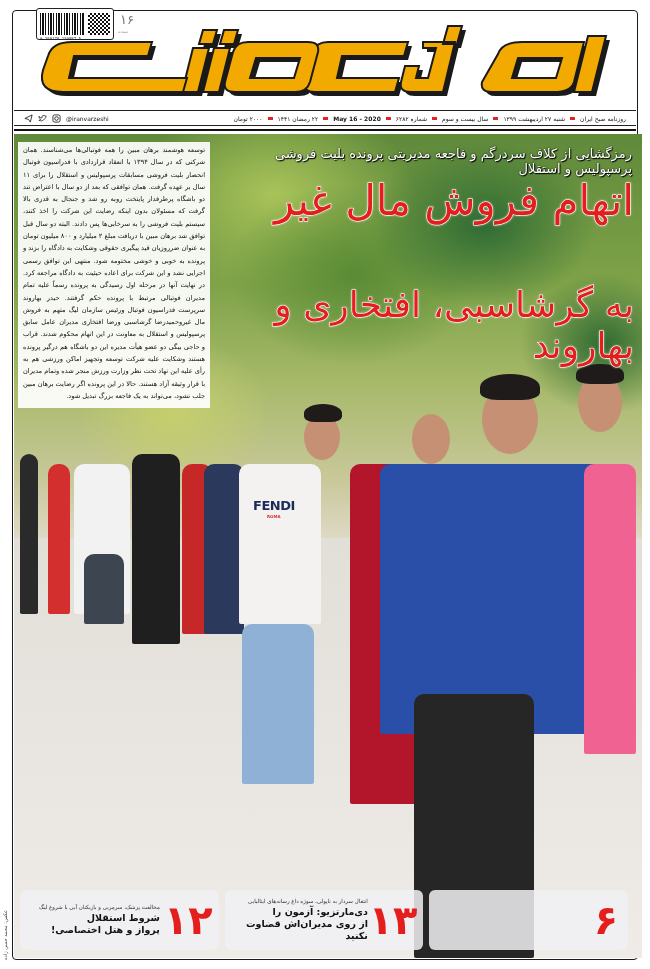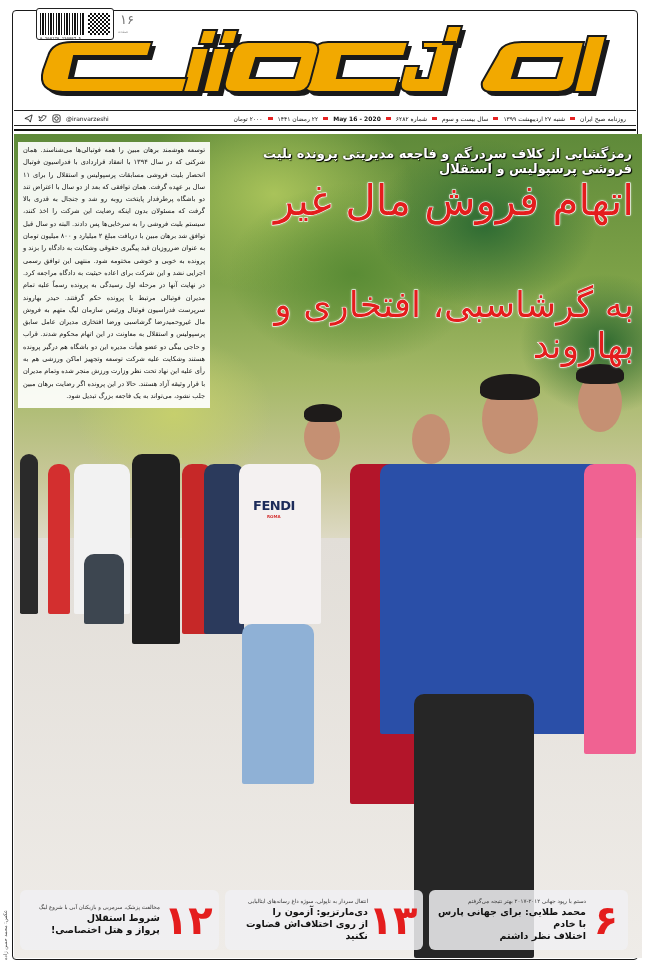--- a/index.html
+++ b/index.html
@@ -43,21 +43,21 @@
   }
   .photo .road { position:absolute; left:0; bottom:0; width:100%; height:420px; background:linear-gradient(180deg,#e2ded8,#efece8); }
   .crowd-person { position:absolute; border-radius:10px 10px 2px 2px; }
   .head { position:absolute; border-radius:50%; background:#c59073; }
   .hair { position:absolute; border-radius:50% 50% 30% 30%; background:#1e1b1a; }
 
   
   .column { position:absolute; left:18px; top:142px; width:192px; height:266px; background:rgba(255,255,255,0.92); padding:2px 5px; direction:rtl; text-align:justify; font-size:6.6px; line-height:12.3px; color:#111; z-index:4;}
 
   
-  .kicker { position:absolute; right:18px; top:146px; width:400px; text-align:right; direction:rtl; color:#fff; font-weight:bold; font-size:13px; z-index:4;
+  .kicker { position:absolute; right:18px; top:146px; width:400px; text-align:right; direction:rtl; color:#fff; font-weight:normal; font-size:13px; z-index:4;
     text-shadow: 0 0 2px #000, 1px 1px 1px #000; }
   .headline1, .headline2 { position:absolute; right:16px; direction:rtl; text-align:right; color:#e41d1d; font-weight:normal; z-index:4;
     -webkit-text-stroke: 1px #fff; paint-order: stroke fill; text-shadow: 0 0 3px #fff, 0 0 1px #fff; font-family:"DejaVu Sans", sans-serif; }
   .headline1 { top:176px; font-size:42px; width:420px; }
   .headline2 { top:252px; font-size:36px; width:420px;margin-top:32px; }
 
   
   .teasers { position:absolute; left:20px; top:890px; width:608px; height:60px; display:flex; direction:rtl; gap:6px; z-index:5;}
   .teaser { flex:1; background:rgba(240,240,242,0.86); border-radius:6px; display:flex; align-items:center; padding:4px 6px; gap:4px; direction:rtl; }
   .teaser .num { font-size:40px; font-weight:bold; color:#e41d1d; min-width:32px; text-align:center; }
@@ -164,32 +164,27 @@
 </div>
 
 <div class="column">توسعه هوشمند برهان مبین را همه فوتبالی‌ها می‌شناسند. همان شرکتی که در سال ۱۳۹۴ با انعقاد قراردادی با فدراسیون فوتبال انحصار بلیت فروشی مسابقات پرسپولیس و استقلال را برای ۱۱ سال بر عهده گرفت. همان توافقی که بعد از دو سال با اعتراض تند دو باشگاه پرطرفدار پایتخت روبه رو شد و جنجال به قدری بالا گرفت که مسئولان بدون اینکه رضایت این شرکت را اخذ کنند، سیستم بلیت فروشی را به سرخابی‌ها پس دادند. البته دو سال قبل توافق شد برهان مبین با دریافت مبلغ ۲ میلیارد و ۸۰۰ میلیون تومان به عنوان ضرروزیان قید پیگیری حقوقی وشکایت به دادگاه را بزند و پرونده به خوبی و خوشی مختومه شود. منتهی این توافق رسمی اجرایی نشد و این شرکت برای اعاده حیثیت به دادگاه مراجعه کرد. در نهایت آنها در مرحله اول رسیدگی به پرونده رسماً علیه تمام مدیران فوتبالی مرتبط با پرونده حکم گرفتند. حیدر بهاروند سرپرست فدراسیون فوتبال ورئیس سازمان لیگ متهم به فروش مال غیروحمیدرضا گرشاسبی ورضا افتخاری مدیران عامل سابق پرسپولیس و استقلال به معاونت در این اتهام محکوم شدند. قراب و حاجی بیگی دو عضو هیأت مدیره این دو باشگاه هم درگیر پرونده هستند وشکایت علیه شرکت توسعه وتجهیز اماکن ورزشی هم به رأی علیه این نهاد تحت نظر وزارت ورزش منجر شده وتمام مدیران با قرار وثیقه آزاد هستند. حالا در این پرونده اگر رضایت برهان مبین جلب نشود، می‌تواند به یک فاجعه بزرگ تبدیل شود.</div>
 <div class="kicker">رمزگشایی از کلاف سردرگم و فاجعه مدیریتی پرونده بلیت فروشی پرسپولیس و استقلال</div>
 <div class="headline1">اتهام فروش مال غیر</div>
 <div class="headline2">به گرشاسبی، افتخاری و بهاروند</div>
 
 <div class="teasers">
   <div class="teaser">
     <div class="num">۶</div>
-    <div class="txt">
-      <div class="sub">دستم با رپود جهانی ۲۰۱۲-۲۰۱۷ بهتر نتیجه می‌گرفتم</div>
-      <div class="title">محمد طلایی: برای جهانی پارس با خادم</div>
-      <div class="title">اختلاف نظر داشتم</div>
-    </div>
   </div>
   <div class="teaser">
     <div class="num">۱۳</div>
     <div class="txt">
       <div class="sub">انتقال سردار به ناپولی، سوژه داغ رسانه‌های ایتالیایی</div>
       <div class="title">دی‌مارتزیو: آزمون را</div>
-      <div class="title">از روی اختلاف‌اش قضاوت نکنید</div>
+      <div class="title">از روی مدیران‌اش قضاوت نکنید</div>
     </div>
   </div>
   <div class="teaser">
     <div class="num">۱۲</div>
     <div class="txt">
       <div class="sub">مخالفت پزشک، سرمربی و بازیکنان آبی با شروع لیگ</div>
       <div class="title">شروط استقلال</div>
       <div class="title">پرواز و هتل اختصاصی!</div>
     </div>
   </div>

